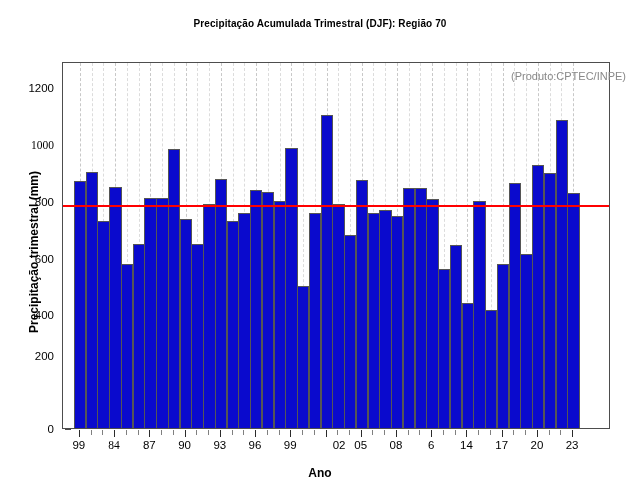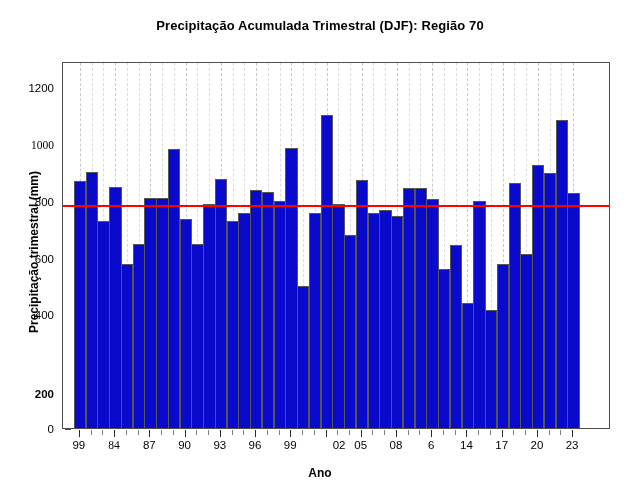--- a/index.html
+++ b/index.html
@@ -23,21 +23,21 @@
     height: 500px;
   }
 
   
   #chart-title {
     position: absolute;
     left: 0;
     top: 18px;
     width: 640px;
     text-align: center;
-    font-size: 13px;
+    font-size: 10px;
     font-weight: bold;
     letter-spacing: 0.1px;
     white-space: nowrap;
   }
 
   
   #plot-frame {
     position: absolute;
     left: 62px;
     top: 62px;
@@ -186,21 +186,21 @@
 </head>
 <body>
 
 <div id="chart-root">
 
   <div id="chart-title">Precipitação Acumulada Trimestral (DJF): Região 70</div>
 
   <div id="y-ticks">
       <div class="y-tick-label" style="top: 429px;">0</div>
       <div class="y-tick-mark" style="top: 429px;"></div>
-      <div class="y-tick-label" style="top: 394px; font-weight: bold;">200</div>
+      <div class="y-tick-label" style="top: 356px;">200</div>
       <div class="y-tick-mark" style="top: 372.17px;"></div>
       <div class="y-tick-label" style="top: 315.33px;">400</div>
       <div class="y-tick-mark" style="top: 315.33px;"></div>
       <div class="y-tick-label" style="top: 258.5px;">600</div>
       <div class="y-tick-mark" style="top: 258.5px;"></div>
       <div class="y-tick-label" style="top: 201.67px;">800</div>
       <div class="y-tick-mark" style="top: 201.67px;"></div>
       <div class="y-tick-label" style="top: 144.83px; font-family: Liberation Serif, serif;">1000</div>
       <div class="y-tick-mark" style="top: 144.83px;"></div>
       <div class="y-tick-label" style="top: 88px;">1200</div>
@@ -296,20 +296,21 @@
         <div class="bar" style="left: 457.28px; width: 12.34px; height: 174.19px; background: rgb(10, 10, 205); border-color: rgb(85, 85, 85);"></div>
         <div class="bar" style="left: 469.02px; width: 12.34px; height: 263.14px; background: rgb(10, 10, 205); border-color: rgb(85, 85, 85);"></div>
         <div class="bar" style="left: 480.77px; width: 12.34px; height: 255.47px; background: rgb(10, 10, 205); border-color: rgb(85, 85, 85);"></div>
         <div class="bar" style="left: 492.51px; width: 12.34px; height: 308.04px; background: rgb(10, 10, 205); border-color: rgb(85, 85, 85);"></div>
         <div class="bar" style="left: 504.26px; width: 12.34px; height: 234.72px; background: rgb(10, 10, 205); border-color: rgb(85, 85, 85);"></div>
       </div>
     <div id="clim-line" style="top: 141.94px; border-top-color: rgb(255, 0, 0);"></div>
   </div>
 
 
+  <div id="product-credit">(Produto:CPTEC/INPE)</div>
 
   <div id="x-ticks">
       <div class="x-tick-mark" style="left: 78.87px; height: 7px; border-left-color: rgb(43, 43, 43);"></div>
       <div class="x-tick-label" style="left: 78.87px;">99</div>
       <div class="x-tick-mark" style="left: 90.62px; height: 5px; border-left-color: rgb(128, 128, 128);"></div>
       <div class="x-tick-mark" style="left: 102.36px; height: 5px; border-left-color: rgb(128, 128, 128);"></div>
       <div class="x-tick-mark" style="left: 114.1px; height: 7px; border-left-color: rgb(43, 43, 43);"></div>
       <div class="x-tick-label" style="left: 114.1px; font-family: Liberation Serif, serif;">84</div>
       <div class="x-tick-mark" style="left: 125.85px; height: 5px; border-left-color: rgb(128, 128, 128);"></div>
       <div class="x-tick-mark" style="left: 137.59px; height: 5px; border-left-color: rgb(128, 128, 128);"></div>

